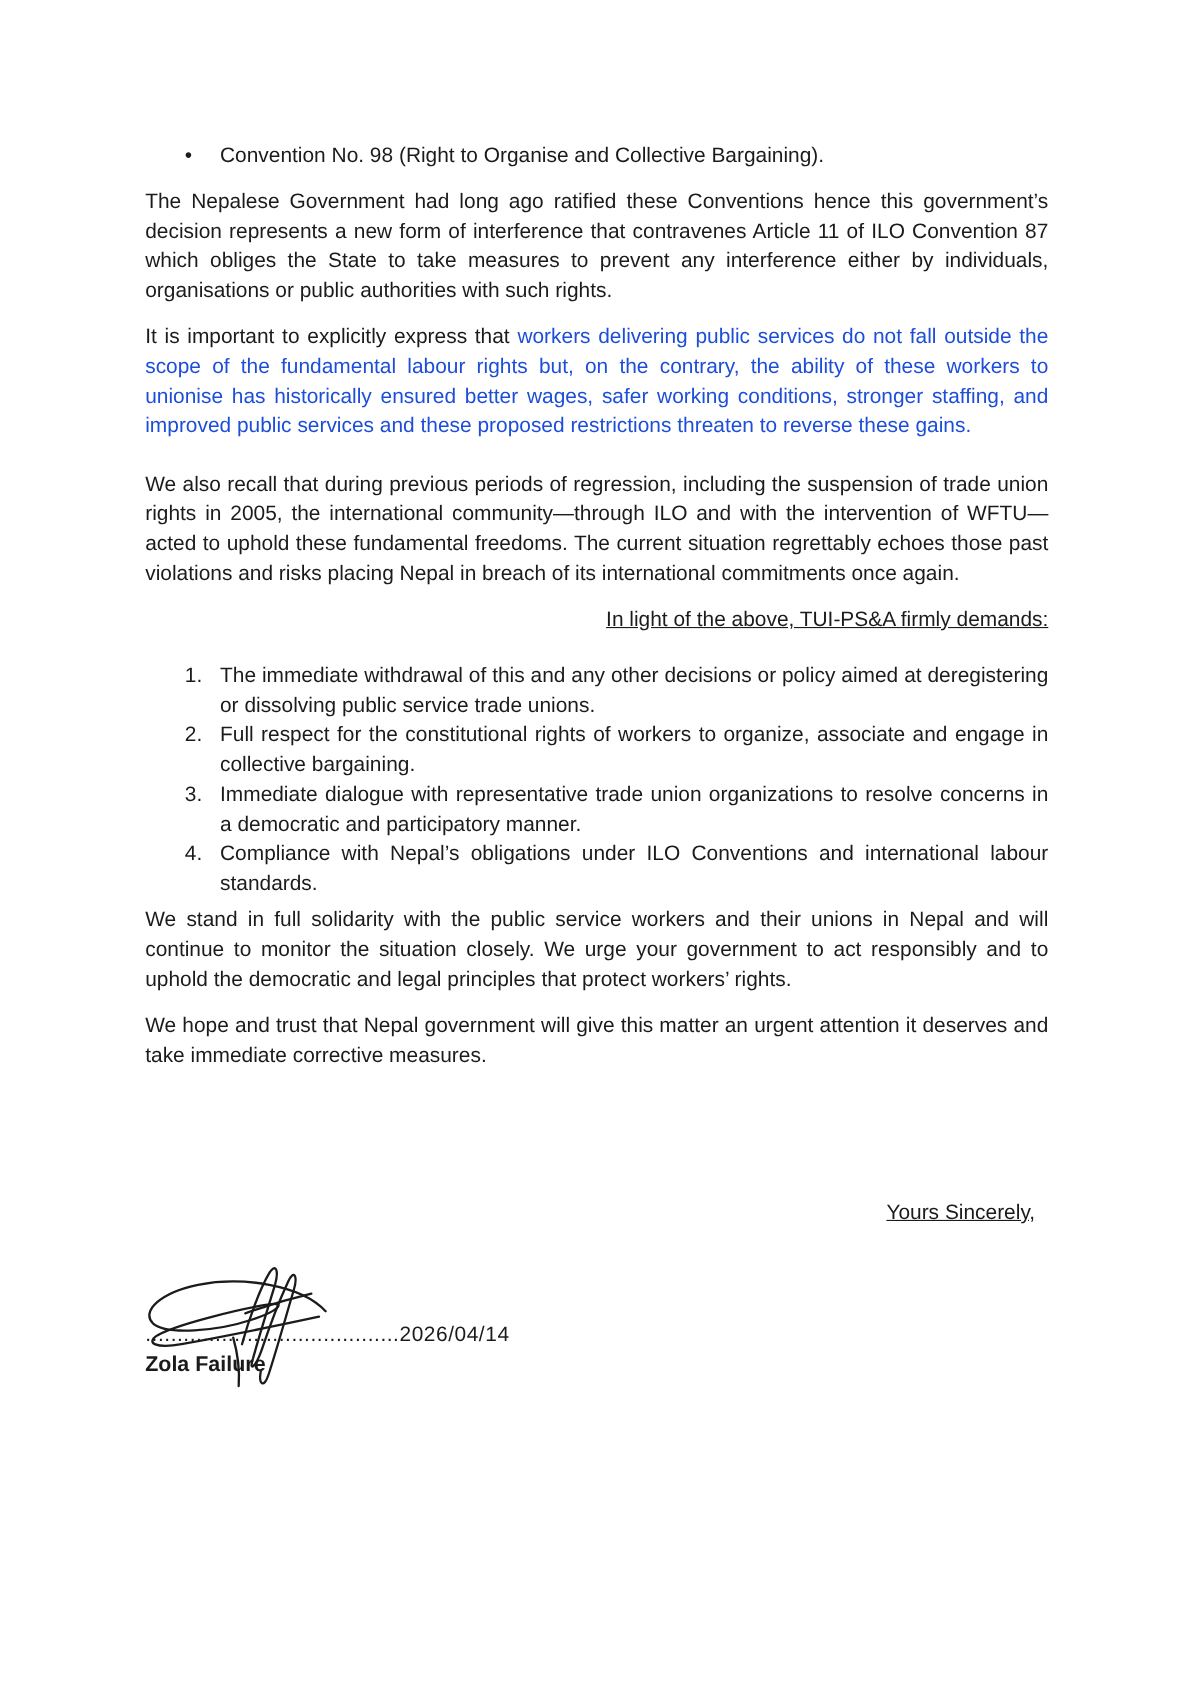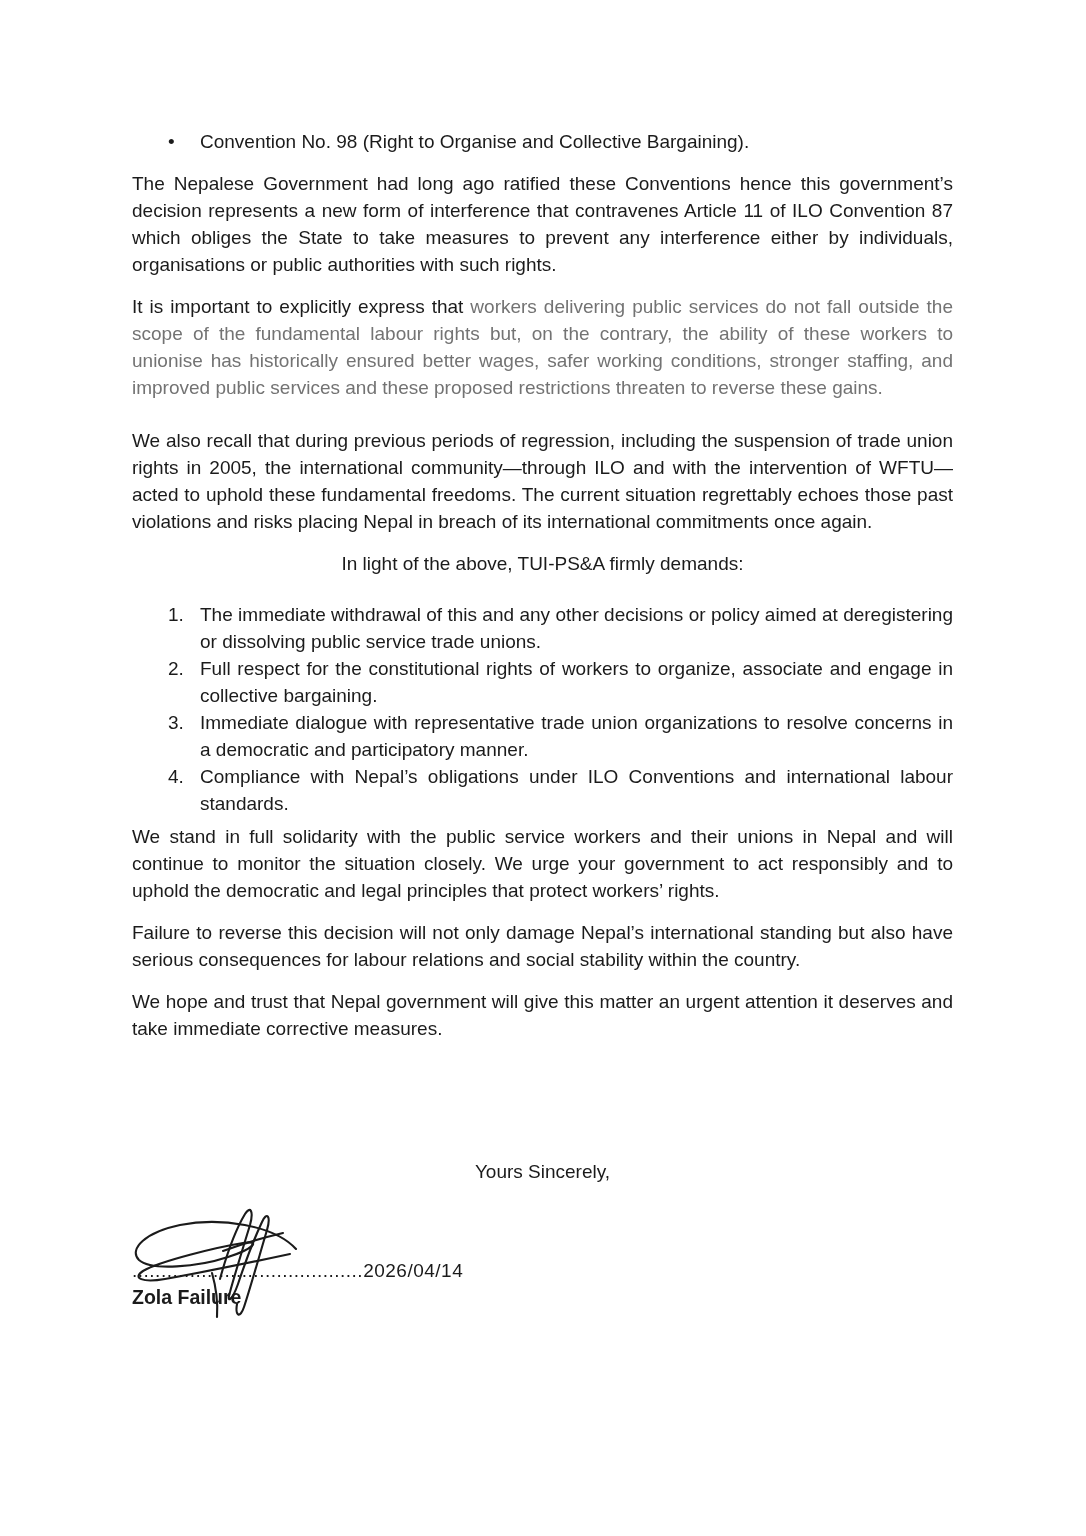--- a/index.html
+++ b/index.html
@@ -19,51 +19,52 @@
     font-size: 19px;
     line-height: 27px;
     color: #1b1b1b;
     overflow: hidden;
   }
   .para {
     margin: 0 0 15px 0;
     text-align: justify;
   }
   .para.single {
-    text-align: center;
+    text-align: right;
+    text-decoration: underline;
   }
   .gap-lg { margin-bottom: 26px; }
   .bullet-row {
     display: flex;
     margin: 0 0 15px 0;
   }
   .bullet-marker {
     flex: none;
     width: 32px;
     margin-left: 36px;
   }
   .bullet-text { flex: 1; }
-  .grey { color: #737373; }
+  .grey { color: #1d4ed8; }
   .demands-list { margin: 0 0 6px 0; }
   .demand-row {
     display: flex;
   }
   .demand-marker {
     flex: none;
     width: 32px;
     margin-left: 36px;
   }
   .demand-text {
     flex: 1;
     text-align: justify;
   }
   .intro-demands { margin-bottom: 24px; }
   .pre-recall { }
   .pre-closing { margin-bottom: 116px; }
-  .closing-line { margin: 0; }
+  .closing-line { margin: 12px; }
   .signature-block {
     position: relative;
     padding-top: 72px;
   }
   .sig-scribble {
     position: absolute;
     top: 14px;
     left: -8px;
     width: 200px;
     height: 128px;
@@ -112,21 +113,20 @@
       <span class="demand-text">Immediate dialogue with representative trade union organizations to resolve concerns in a democratic and participatory manner.</span>
     </div>
     <div class="demand-row">
       <span class="demand-marker">4.</span>
       <span class="demand-text">Compliance with Nepal’s obligations under ILO Conventions and international labour standards.</span>
     </div>
   </div>
 
   <p class="para">We stand in full solidarity with the public service workers and their unions in Nepal and will continue to monitor the situation closely. We urge your government to act responsibly and to uphold the democratic and legal principles that protect workers’ rights.</p>
 
-  <p class="para">Failure to reverse this decision will not only damage Nepal’s international standing but also have serious consequences for labour relations and social stability within the country.</p>
 
   <p class="para pre-closing">We hope and trust that Nepal government will give this matter an urgent attention it deserves and take immediate corrective measures.</p>
 
   <p class="para single closing-line">Yours Sincerely,</p>
 
   <div class="signature-block">
     <svg class="sig-scribble" viewBox="0 0 200 128" fill="none" stroke="#1b1b1b" stroke-width="2.1" stroke-linecap="round">
       <path d="M172 50 C 150 26, 96 18, 56 26 C 22 33, 4 50, 15 61 C 27 72, 74 68, 104 58 C 129 50, 138 41, 119 44 C 94 48, 36 62, 19 72 C 8 79, 18 84, 41 80 C 80 73, 138 61, 166 55"></path>
       <path d="M96 80 C 102 58, 112 30, 121 15 C 126 7, 130 11, 126 26 C 118 52, 110 78, 106 93 C 102 105, 108 102, 114 85 C 121 64, 131 38, 138 23 C 143 12, 147 17, 143 31 C 135 58, 126 90, 120 108 C 116 120, 111 117, 113 105"></path>
       <path d="M99 52 C 118 45, 142 38, 159 34"></path>

